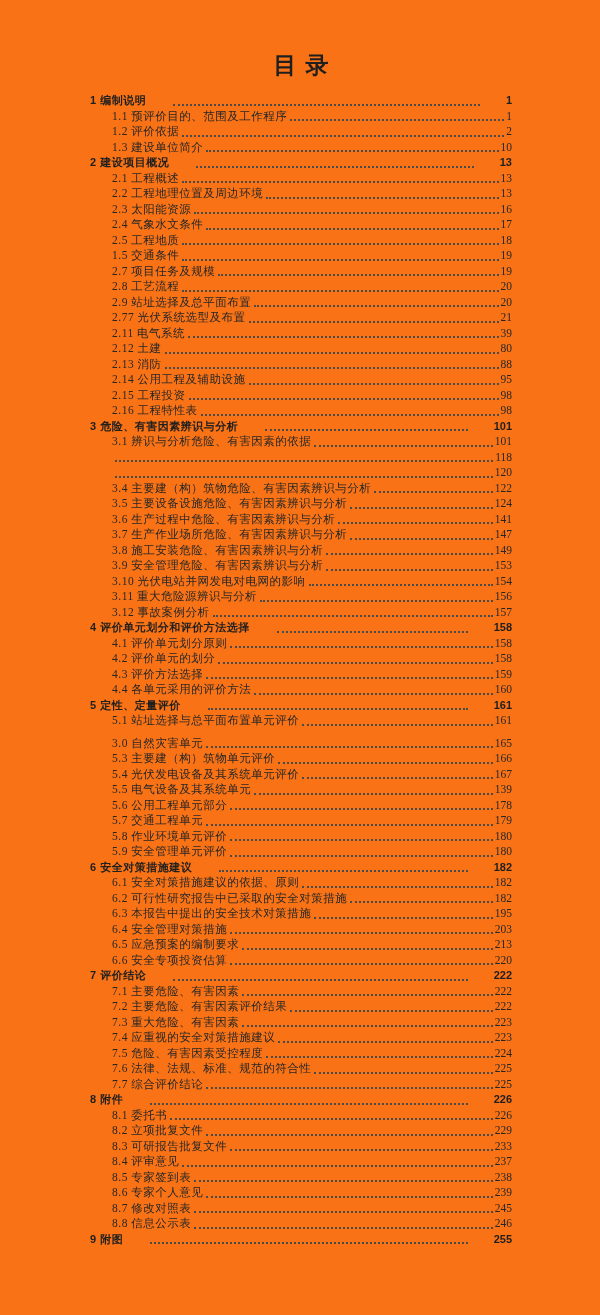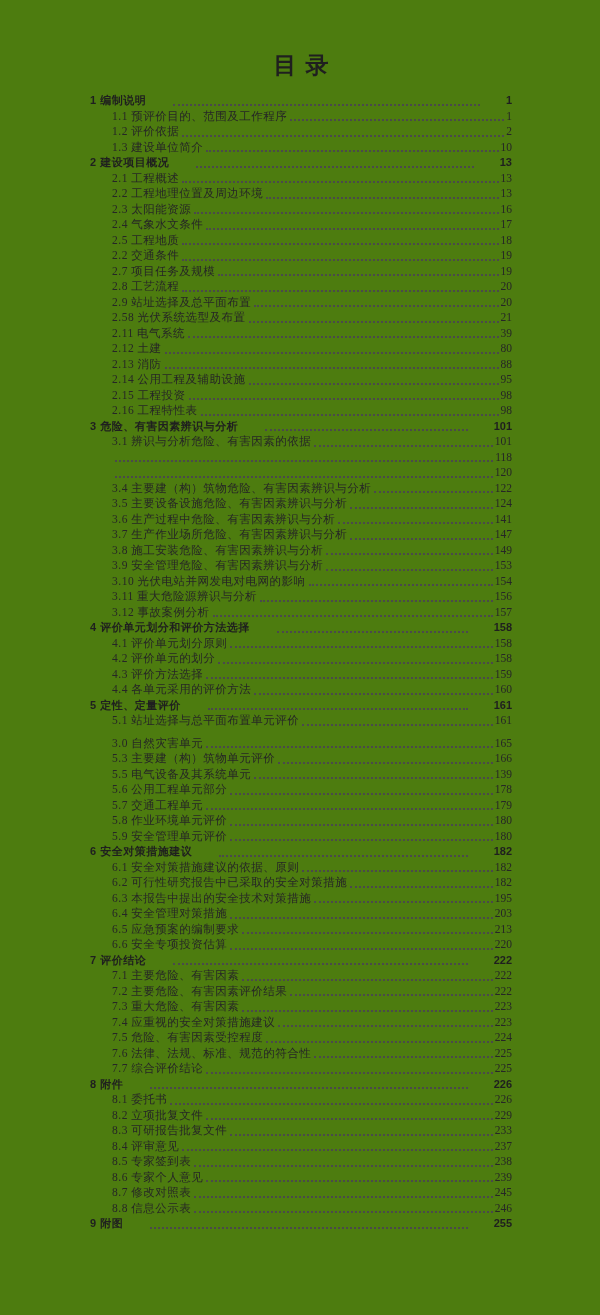--- a/index.html
+++ b/index.html
@@ -10,21 +10,21 @@
   body {
     width: 600px;
     height: 1315px;
     overflow: hidden;
     font-family: "Liberation Serif", "DejaVu Serif", serif;
     color: #262626;
   }
   .page {
     width: 600px;
     height: 1315px;
-    background: #4d7c0f;
+    background: #f97316;
     box-sizing: border-box;
     padding: 50px 88px 0 90px;
   }
   .doc-title {
     text-align: center;
     font-family: "Liberation Sans", "DejaVu Sans", sans-serif;
     font-weight: bold;
     font-size: 23px;
     letter-spacing: 9px;
     padding-left: 9px; 
@@ -124,41 +124,41 @@
         <span class="toc-label">2.4 气象水文条件</span>
         <span class="dot-leader"></span>
         <span class="toc-page">17</span>
       </div>
       <div class="toc-row sub">
         <span class="toc-label">2.5 工程地质</span>
         <span class="dot-leader"></span>
         <span class="toc-page">18</span>
       </div>
       <div class="toc-row sub">
-        <span class="toc-label">2.2 交通条件</span>
+        <span class="toc-label">1.5 交通条件</span>
         <span class="dot-leader"></span>
         <span class="toc-page">19</span>
       </div>
       <div class="toc-row sub">
         <span class="toc-label">2.7 项目任务及规模</span>
         <span class="dot-leader"></span>
         <span class="toc-page">19</span>
       </div>
       <div class="toc-row sub">
         <span class="toc-label">2.8 工艺流程</span>
         <span class="dot-leader"></span>
         <span class="toc-page">20</span>
       </div>
       <div class="toc-row sub">
         <span class="toc-label">2.9 站址选择及总平面布置</span>
         <span class="dot-leader"></span>
         <span class="toc-page">20</span>
       </div>
       <div class="toc-row sub">
-        <span class="toc-label">2.58 光伏系统选型及布置</span>
+        <span class="toc-label">2.77 光伏系统选型及布置</span>
         <span class="dot-leader"></span>
         <span class="toc-page">21</span>
       </div>
       <div class="toc-row sub">
         <span class="toc-label">2.11 电气系统</span>
         <span class="dot-leader"></span>
         <span class="toc-page">39</span>
       </div>
       <div class="toc-row sub">
         <span class="toc-label">2.12 土建</span>
@@ -285,20 +285,25 @@
       </div>
       <div class="toc-row sub">
         <span class="toc-label">3.0 自然灾害单元</span>
         <span class="dot-leader"></span>
         <span class="toc-page">165</span>
       </div>
       <div class="toc-row sub">
         <span class="toc-label">5.3 主要建（构）筑物单元评价</span>
         <span class="dot-leader"></span>
         <span class="toc-page">166</span>
+      </div>
+      <div class="toc-row sub">
+        <span class="toc-label">5.4 光伏发电设备及其系统单元评价</span>
+        <span class="dot-leader"></span>
+        <span class="toc-page">167</span>
       </div>
       <div class="toc-row sub">
         <span class="toc-label">5.5 电气设备及其系统单元</span>
         <span class="dot-leader"></span>
         <span class="toc-page">139</span>
       </div>
       <div class="toc-row sub">
         <span class="toc-label">5.6 公用工程单元部分</span>
         <span class="dot-leader"></span>
         <span class="toc-page">178</span>

